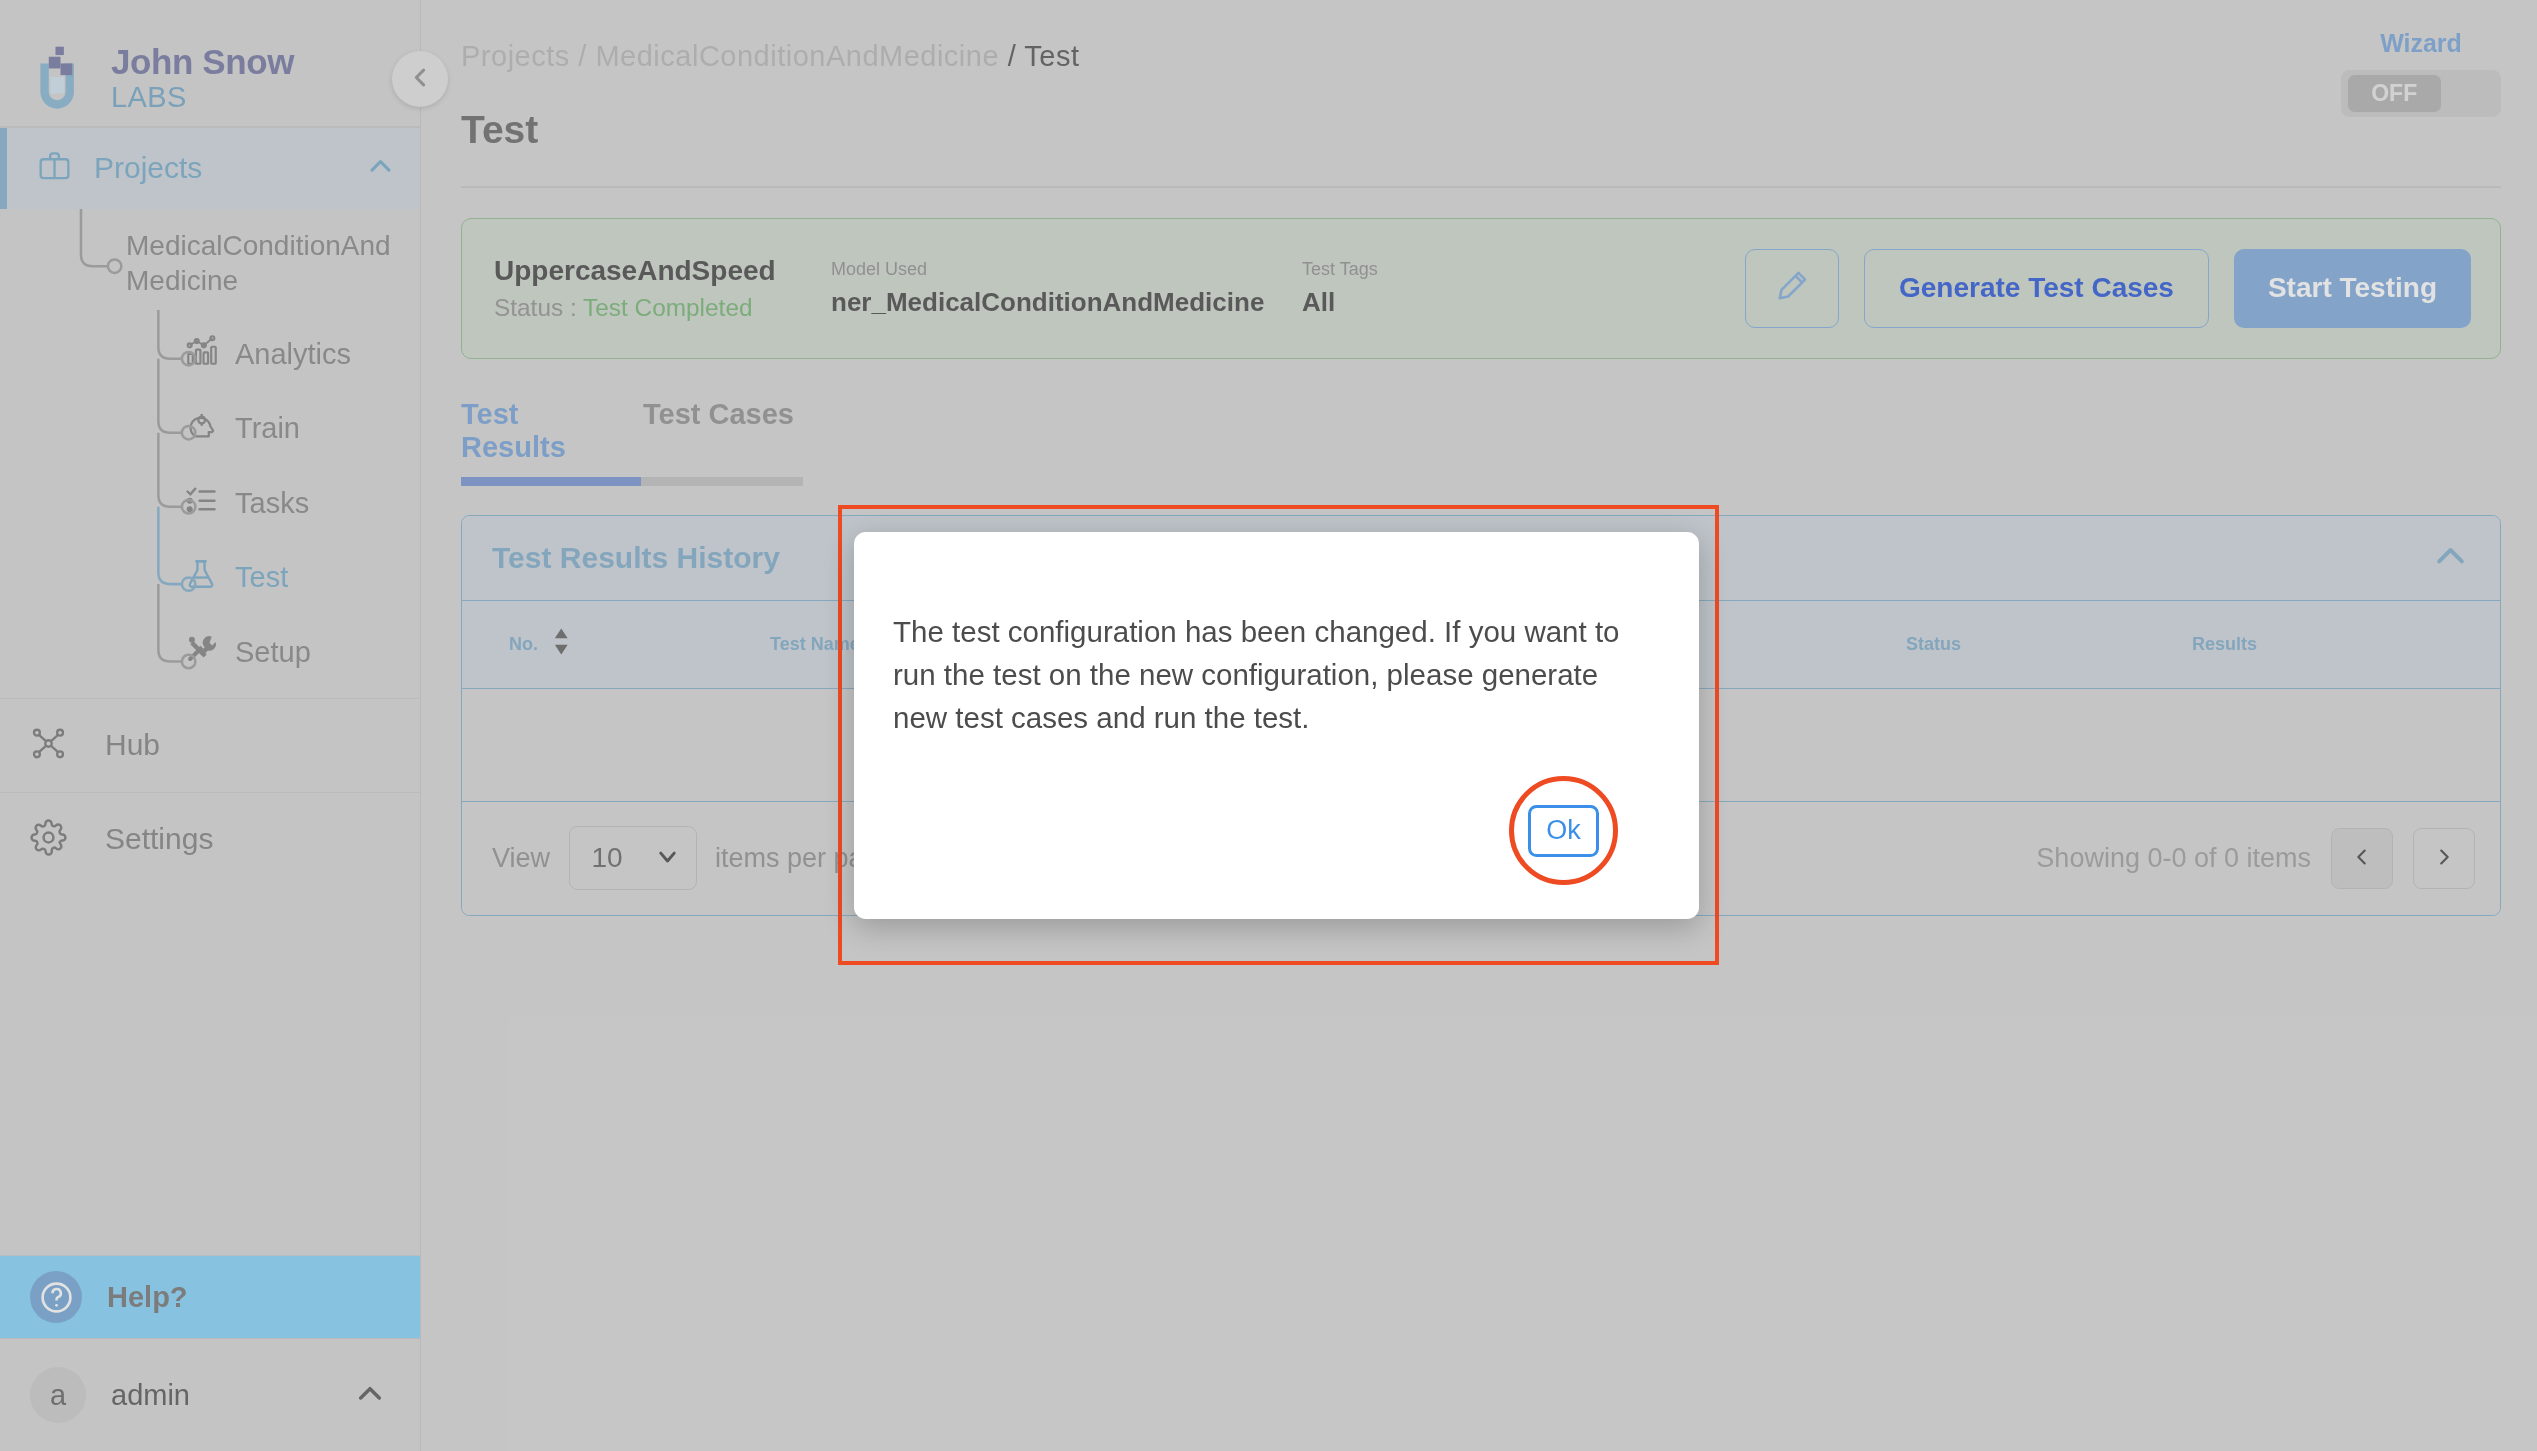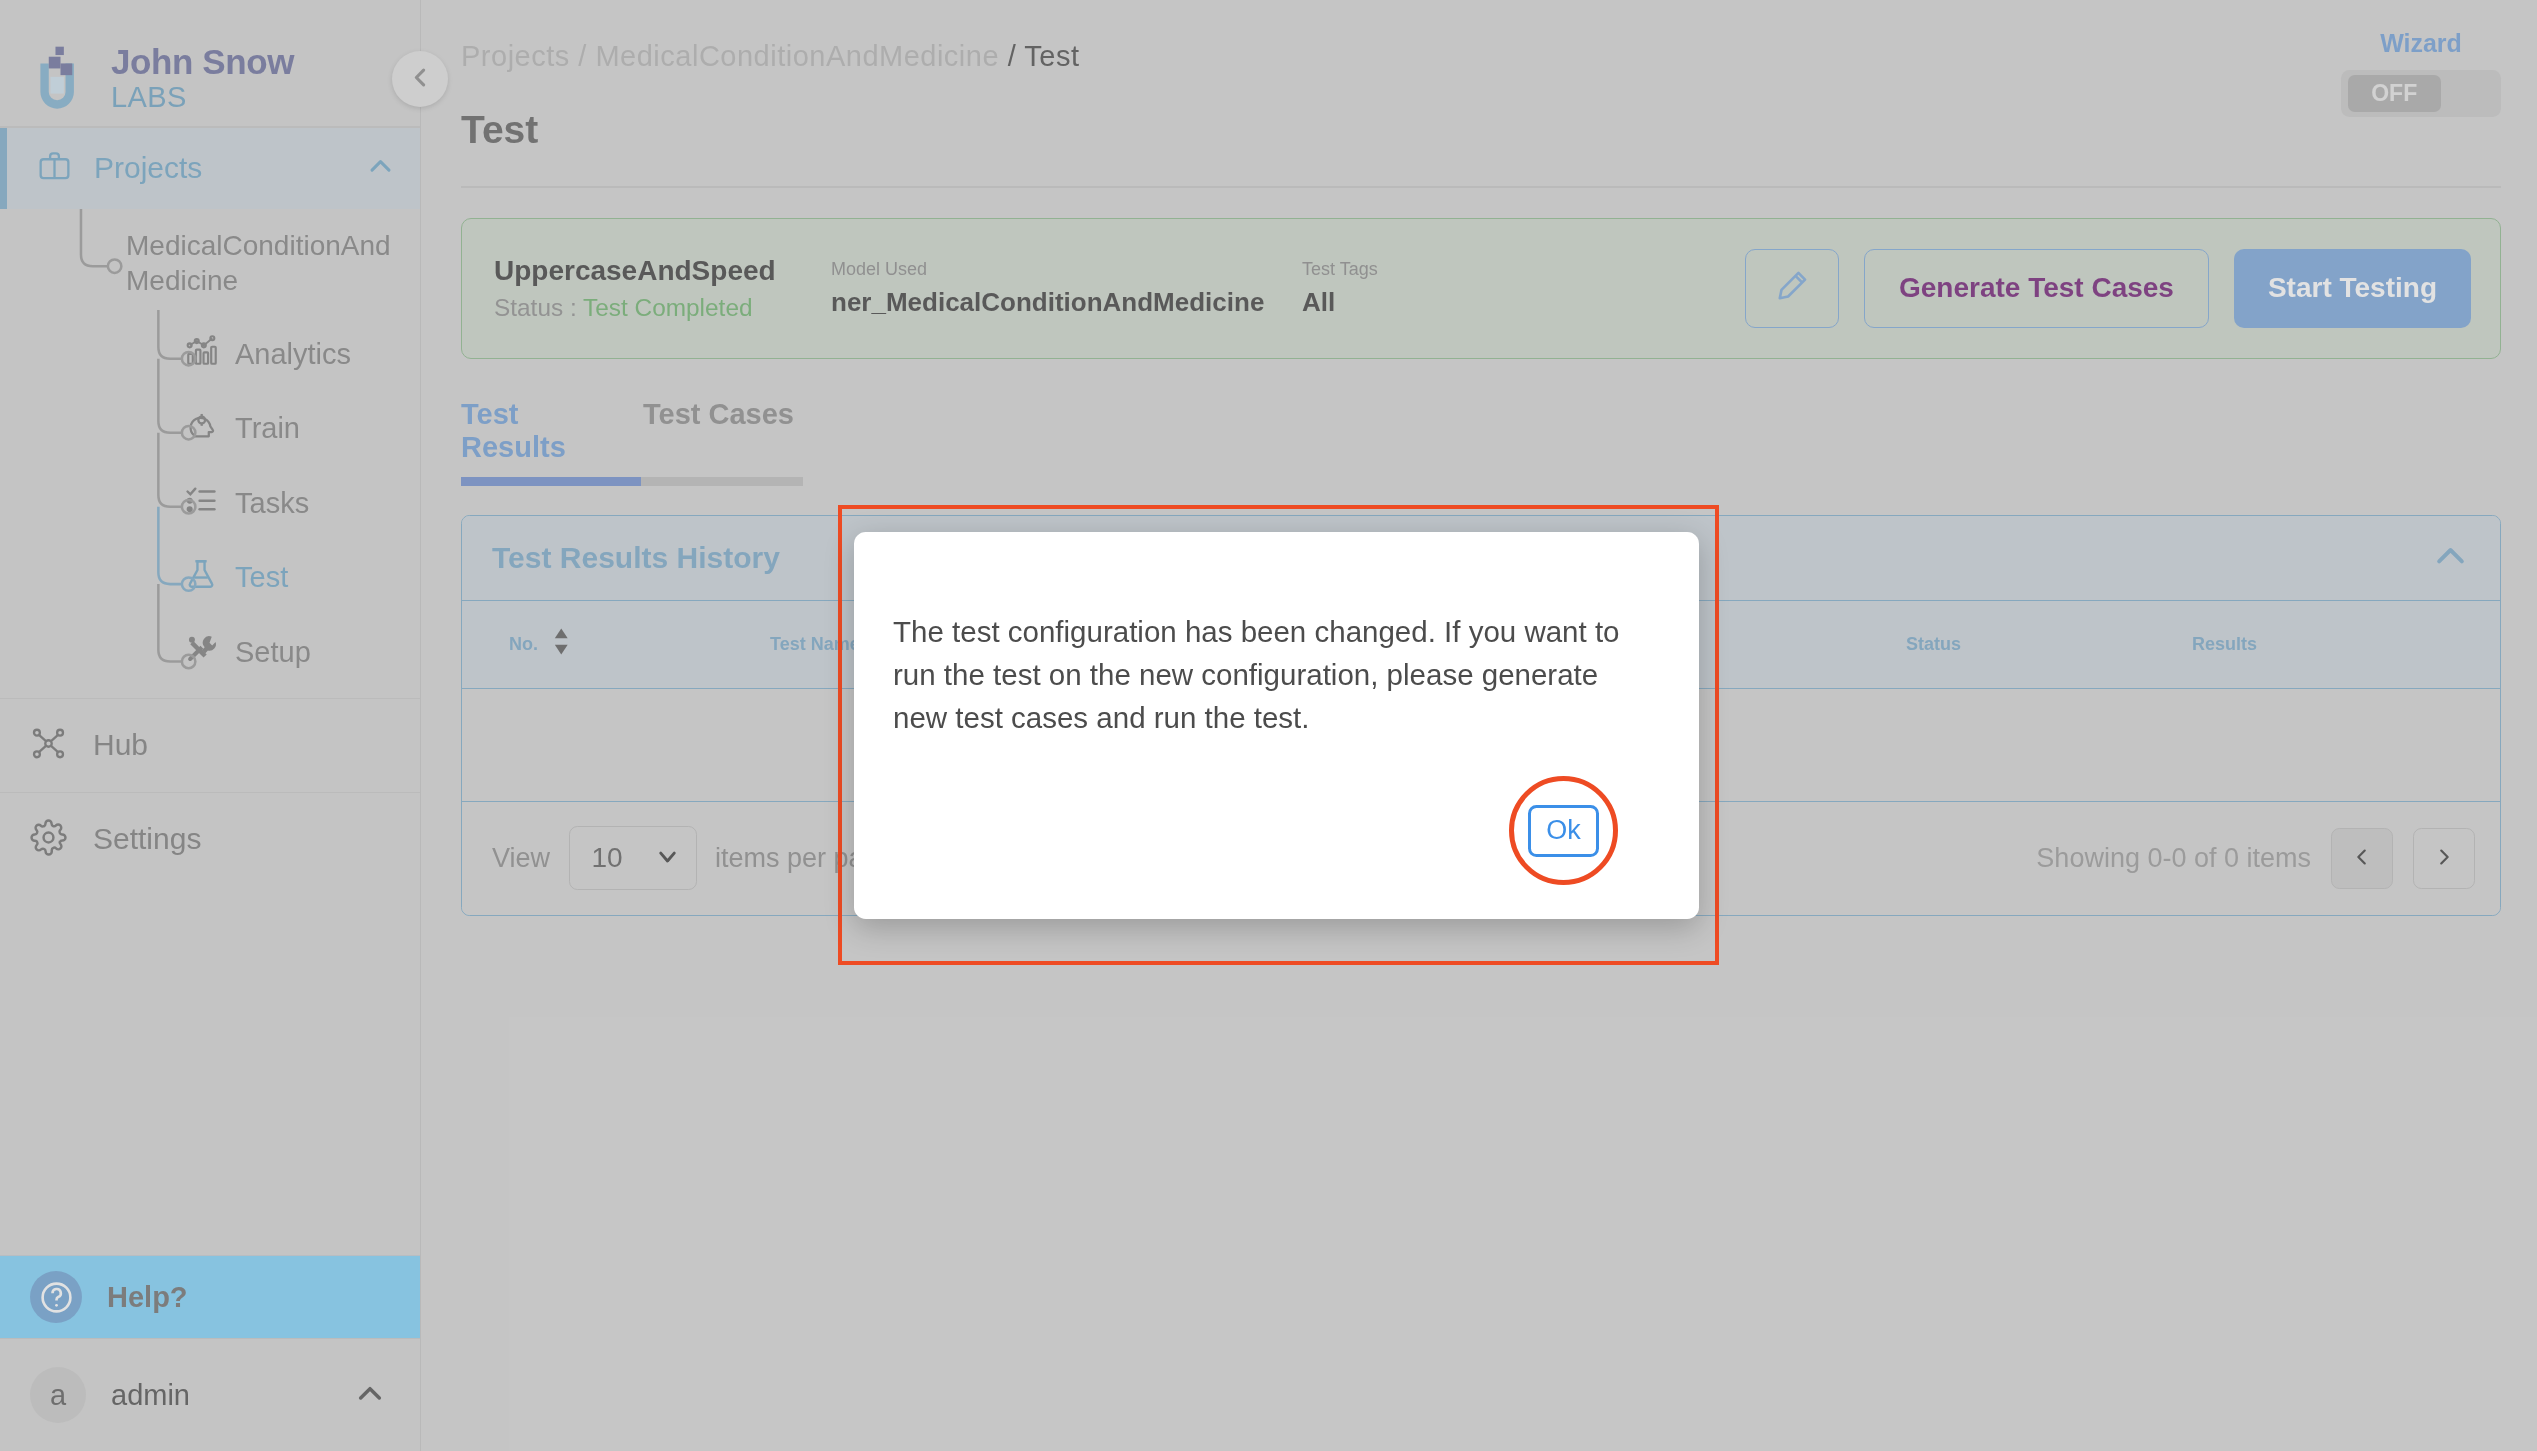--- a/index.html
+++ b/index.html
@@ -46,21 +46,21 @@
   .tree-row { display: flex; align-items: flex-start; min-height: 66px; position: relative; }
   .tree-label-root {
     margin-left: 126px; font-size: 28px; color: #808080; line-height: 1.24;
     width: 278px; word-break: break-all; cursor: pointer; padding-top: 1.7px;
   }
   .tree-item { display: flex; align-items: flex-end; gap: 17px; margin-left: 184px; height: 66px; cursor: pointer; }
   .tree-item .ti-label { font-size: 29px; color: #808080; }
   .tree-item.active .ti-label { color: #6ea7c9; }
 
   .flat-item {
-    display: flex; align-items: center; gap: 26px;
+    display: flex; align-items: center; gap: 38px;
     height: 94px; padding-left: 30px; cursor: pointer;
     border-top: 1.7px solid #c8c8c8;
   }
   .flat-item .fi-label { font-size: 30px; color: #7a7a7a; }
 
   .help-row {
     position: absolute; left: 0; right: 0; bottom: 113px;
     display: flex; align-items: center; gap: 25px; height: 83px; padding-left: 30px;
     background: #7dd3fc; border-top: 1.7px solid #c3cbd2; cursor: pointer;
   }
@@ -114,21 +114,21 @@
   .cfg-k { font-size: 18px; color: #8a8a8a; }
   .cfg-v { font-size: 26px; font-weight: bold; color: #3c3c3c; }
 
   .cfg-btn-edit {
     width: 94px; height: 79px; border: 1.7px solid #7aa9dd; border-radius: 10px;
     display: flex; align-items: center; justify-content: center; cursor: pointer;
   }
   .cfg-btn-outline {
     height: 79px; border: 1.7px solid #7aa9dd; border-radius: 10px;
     display: flex; align-items: center; justify-content: center;
-    padding: 0 34px; font-size: 28px; font-weight: bold; color: #701a75; cursor: pointer;
+    padding: 0 34px; font-size: 28px; font-weight: bold; color: #1d4ed8; cursor: pointer;
   }
   .cfg-btn-primary {
     height: 79px; border-radius: 10px; background: #77a5dc;
     display: flex; align-items: center; justify-content: center;
     padding: 0 34px; font-size: 28px; font-weight: bold; color: #ffffff; cursor: pointer;
   }
 
   .tabs { margin-top: 39px; display: flex; gap: 0; width: 342px; position: relative; }
   .tab { font-size: 29px; font-weight: bold; padding: 0 0 22px 0; cursor: pointer; }
   .tab.t1 { color: #6f9fd8; width: 160px; }

